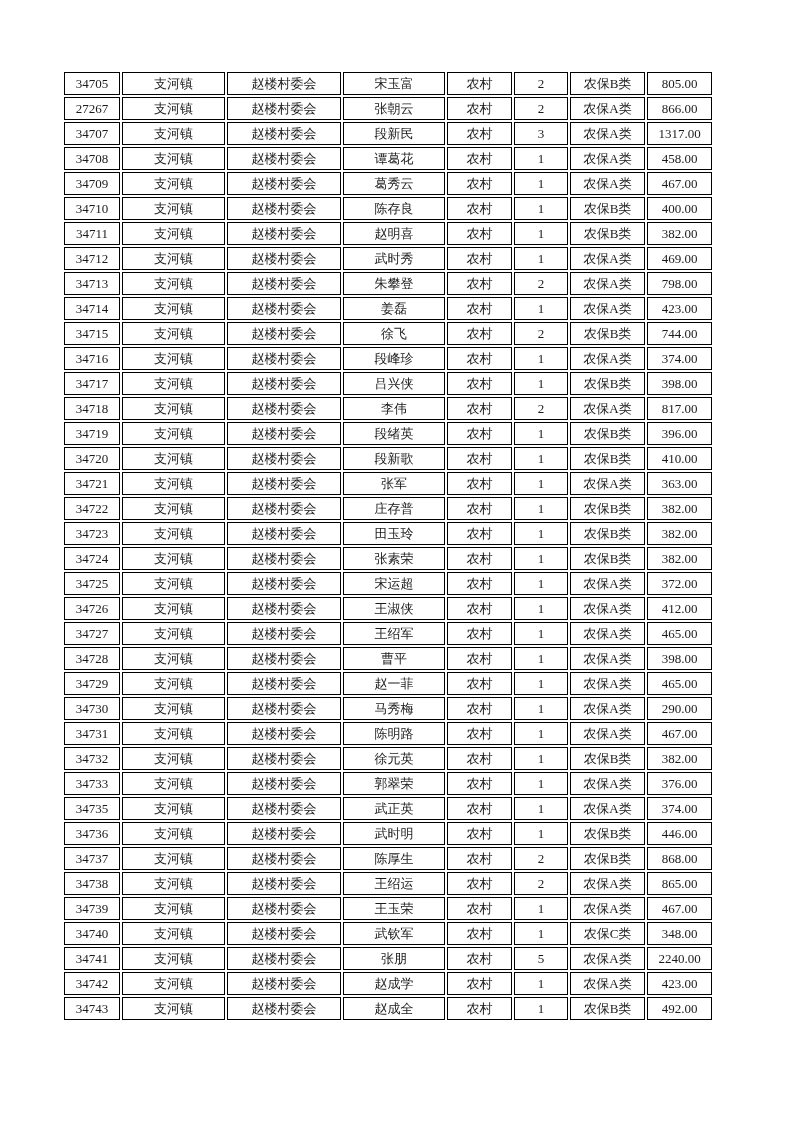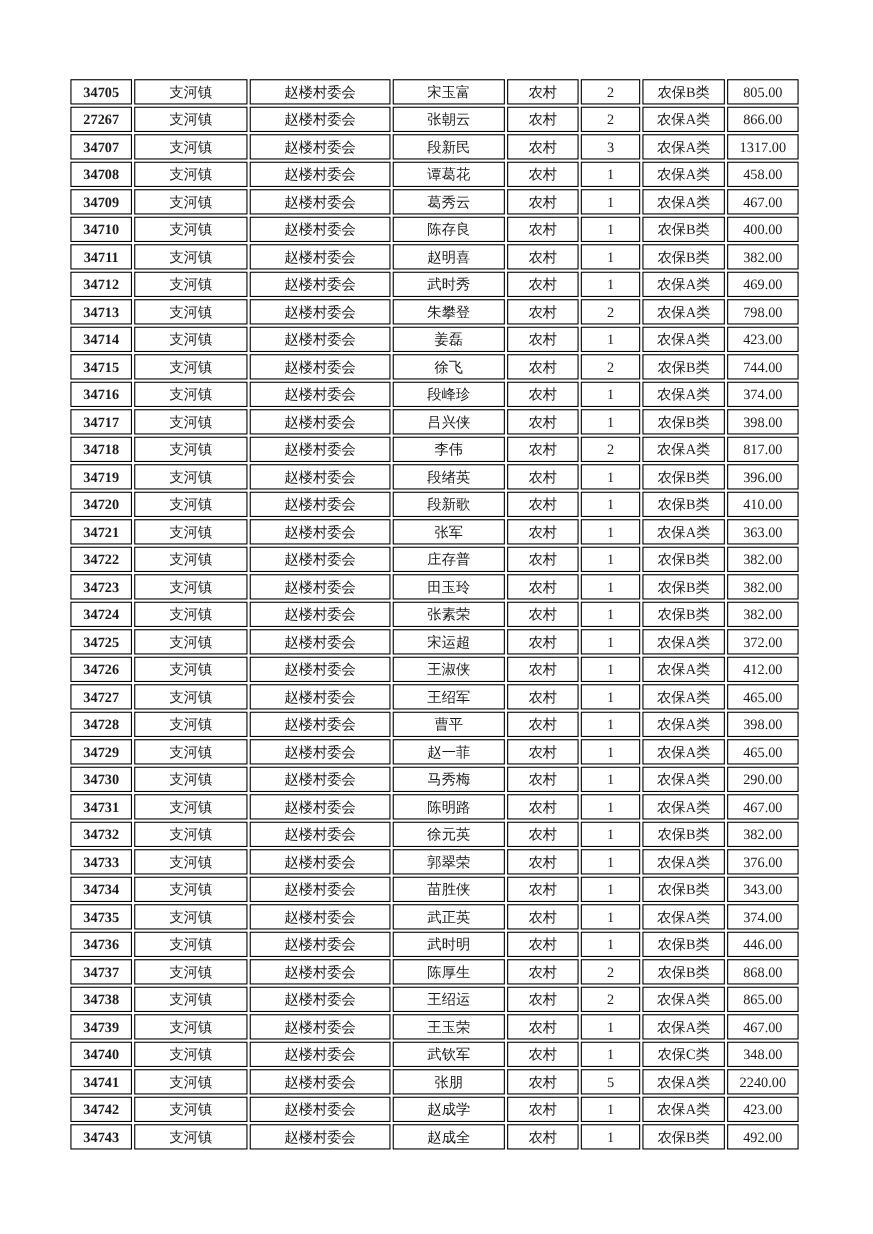--- a/index.html
+++ b/index.html
@@ -28,23 +28,23 @@
     border: 1px solid #000000;
     height: 23px;
     padding: 0 2px;
     text-align: center;
     vertical-align: middle;
     white-space: nowrap;
     font-size: 13px;
     line-height: 21px;
   }
   
-  td.c0 { width: 56px; font-weight: bold;  }
+  td.c0 { width: 56px;  }
   td.c1 { width: 103px; font-size: 14px; }
-  td.c2 { width: 128px; font-size: 14px; }
+  td.c2 { width: 114px; font-size: 14px; }
   td.c3 { width: 102px; font-size: 14px; }
   td.c4 { width: 65px;  font-size: 14px; }
   td.c5 { width: 54px;  }
   td.c6 { width: 75px;  font-size: 13.5px; }
   td.c7 { width: 65px; margin-top: 12px;  }
 </style>
 </head>
 <body>
 
 <div class="page">
@@ -334,30 +334,20 @@
           <td class="c0">34733</td>
           <td class="c1">支河镇</td>
           <td class="c2">赵楼村委会</td>
           <td class="c3">郭翠荣</td>
           <td class="c4">农村</td>
           <td class="c5">1</td>
           <td class="c6">农保A类</td>
           <td class="c7">376.00</td>
         </tr>
         <tr>
-          <td class="c0">34734</td>
-          <td class="c1">支河镇</td>
-          <td class="c2">赵楼村委会</td>
-          <td class="c3">苗胜侠</td>
-          <td class="c4">农村</td>
-          <td class="c5">1</td>
-          <td class="c6">农保B类</td>
-          <td class="c7">343.00</td>
-        </tr>
-        <tr>
           <td class="c0">34735</td>
           <td class="c1">支河镇</td>
           <td class="c2">赵楼村委会</td>
           <td class="c3">武正英</td>
           <td class="c4">农村</td>
           <td class="c5">1</td>
           <td class="c6">农保A类</td>
           <td class="c7">374.00</td>
         </tr>
         <tr>

